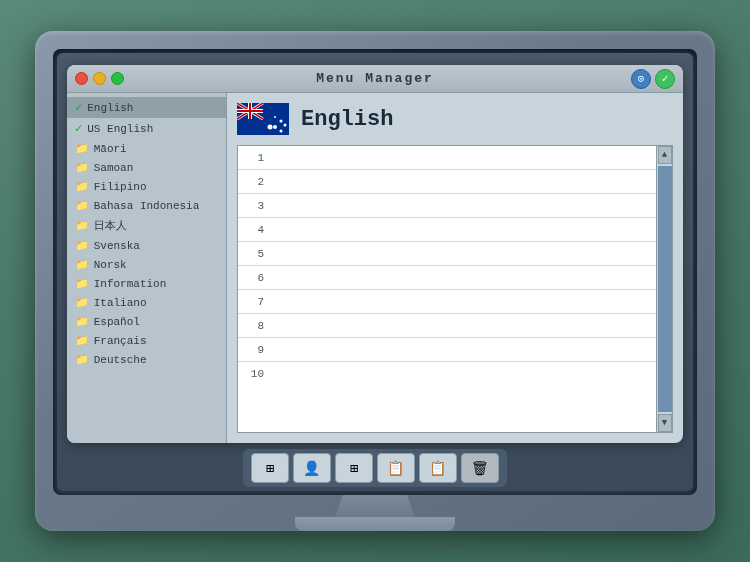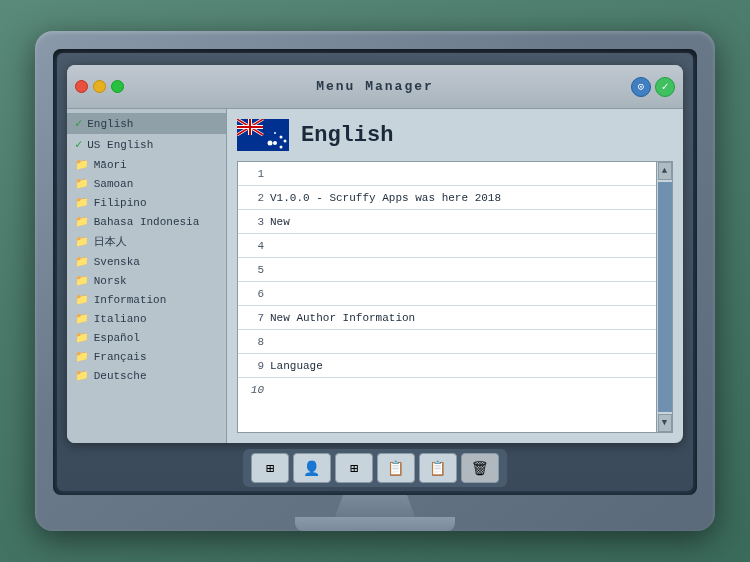--- a/index.html
+++ b/index.html
@@ -60,21 +60,21 @@
       background: #c8d4dc;
       border-radius: 8px;
       box-shadow: 0 2px 12px rgba(0,0,0,0.4);
       display: flex;
       flex-direction: column;
       overflow: hidden;
     }
 
     .title-bar {
       background: linear-gradient(180deg, #c0c8d0 0%, #a8b4bc 100%);
-      height: 44px;
+      height: 28px;
       display: flex;
       align-items: center;
       justify-content: center;
       border-radius: 8px 8px 0 0;
       position: relative;
       border-bottom: 1px solid #8a9aa4;
     }
 
     .traffic-lights {
       position: absolute;
@@ -187,21 +187,21 @@
       overflow: hidden;
     }
 
     .menu-item-row {
       display: flex;
       align-items: center;
       border-bottom: 1px solid #d0d8e0;
       height: 24px;
       padding: 0 6px;
     }
-    .menu-item-row:last-child { border-bottom: none; font-style: italic; }
+    .menu-item-row:last-child { border-bottom: none; }
 
     .item-num {
       width: 20px;
       font-size: 11px;
       color: #4a5a6a;
       flex-shrink: 0;
       text-align: right;
       margin-right: 6px;
     }
 
@@ -412,45 +412,41 @@
                 <span class="lang-name">English</span>
               </div>
 
               <div class="menu-list-container">
                 <div class="menu-list">
                   <div class="menu-item-row">
                     <span class="item-num">1</span>
                   </div>
                   <div class="menu-item-row">
                     <span class="item-num">2</span>
-                    <span class="item-label">V1.0.0 - Scruffy Apps was here 2018</span>
                   </div>
                   <div class="menu-item-row">
                     <span class="item-num">3</span>
-                    <span class="item-label">New</span>
                   </div>
                   <div class="menu-item-row">
                     <span class="item-num">4</span>
                   </div>
                   <div class="menu-item-row">
                     <span class="item-num">5</span>
                   </div>
                   <div class="menu-item-row">
                     <span class="item-num">6</span>
                   </div>
                   <div class="menu-item-row">
                     <span class="item-num">7</span>
-                    <span class="item-label">New Author Information</span>
                   </div>
                   <div class="menu-item-row">
                     <span class="item-num">8</span>
                   </div>
                   <div class="menu-item-row">
                     <span class="item-num">9</span>
-                    <span class="item-label">Language</span>
                   </div>
                   <div class="menu-item-row">
                     <span class="item-num">10</span>
                   </div>
                 </div>
 
                 <div class="scrollbar-track">
                   <div class="scroll-arrow">▲</div>
                   <div class="scroll-thumb"></div>
                   <div class="scroll-arrow">▼</div>

